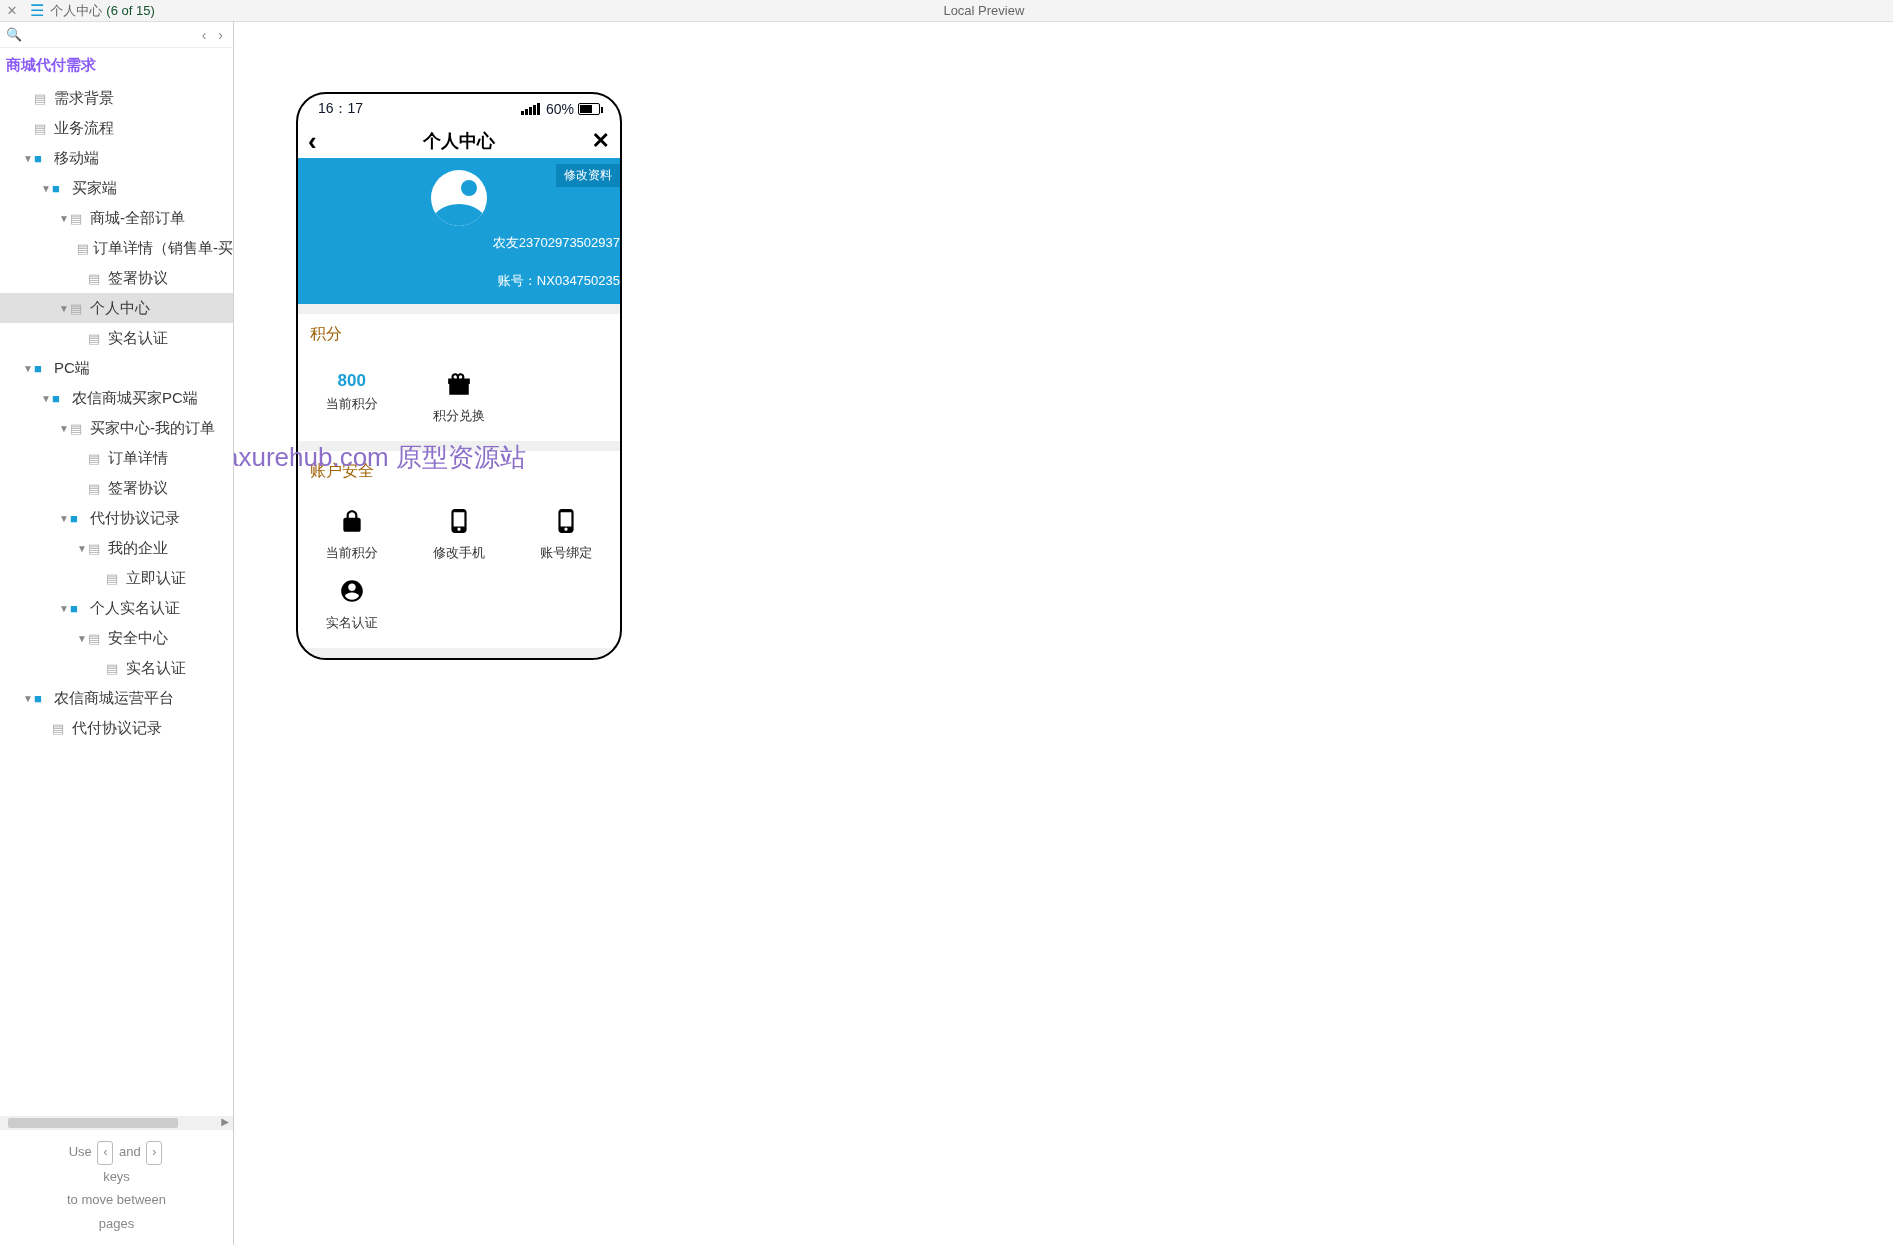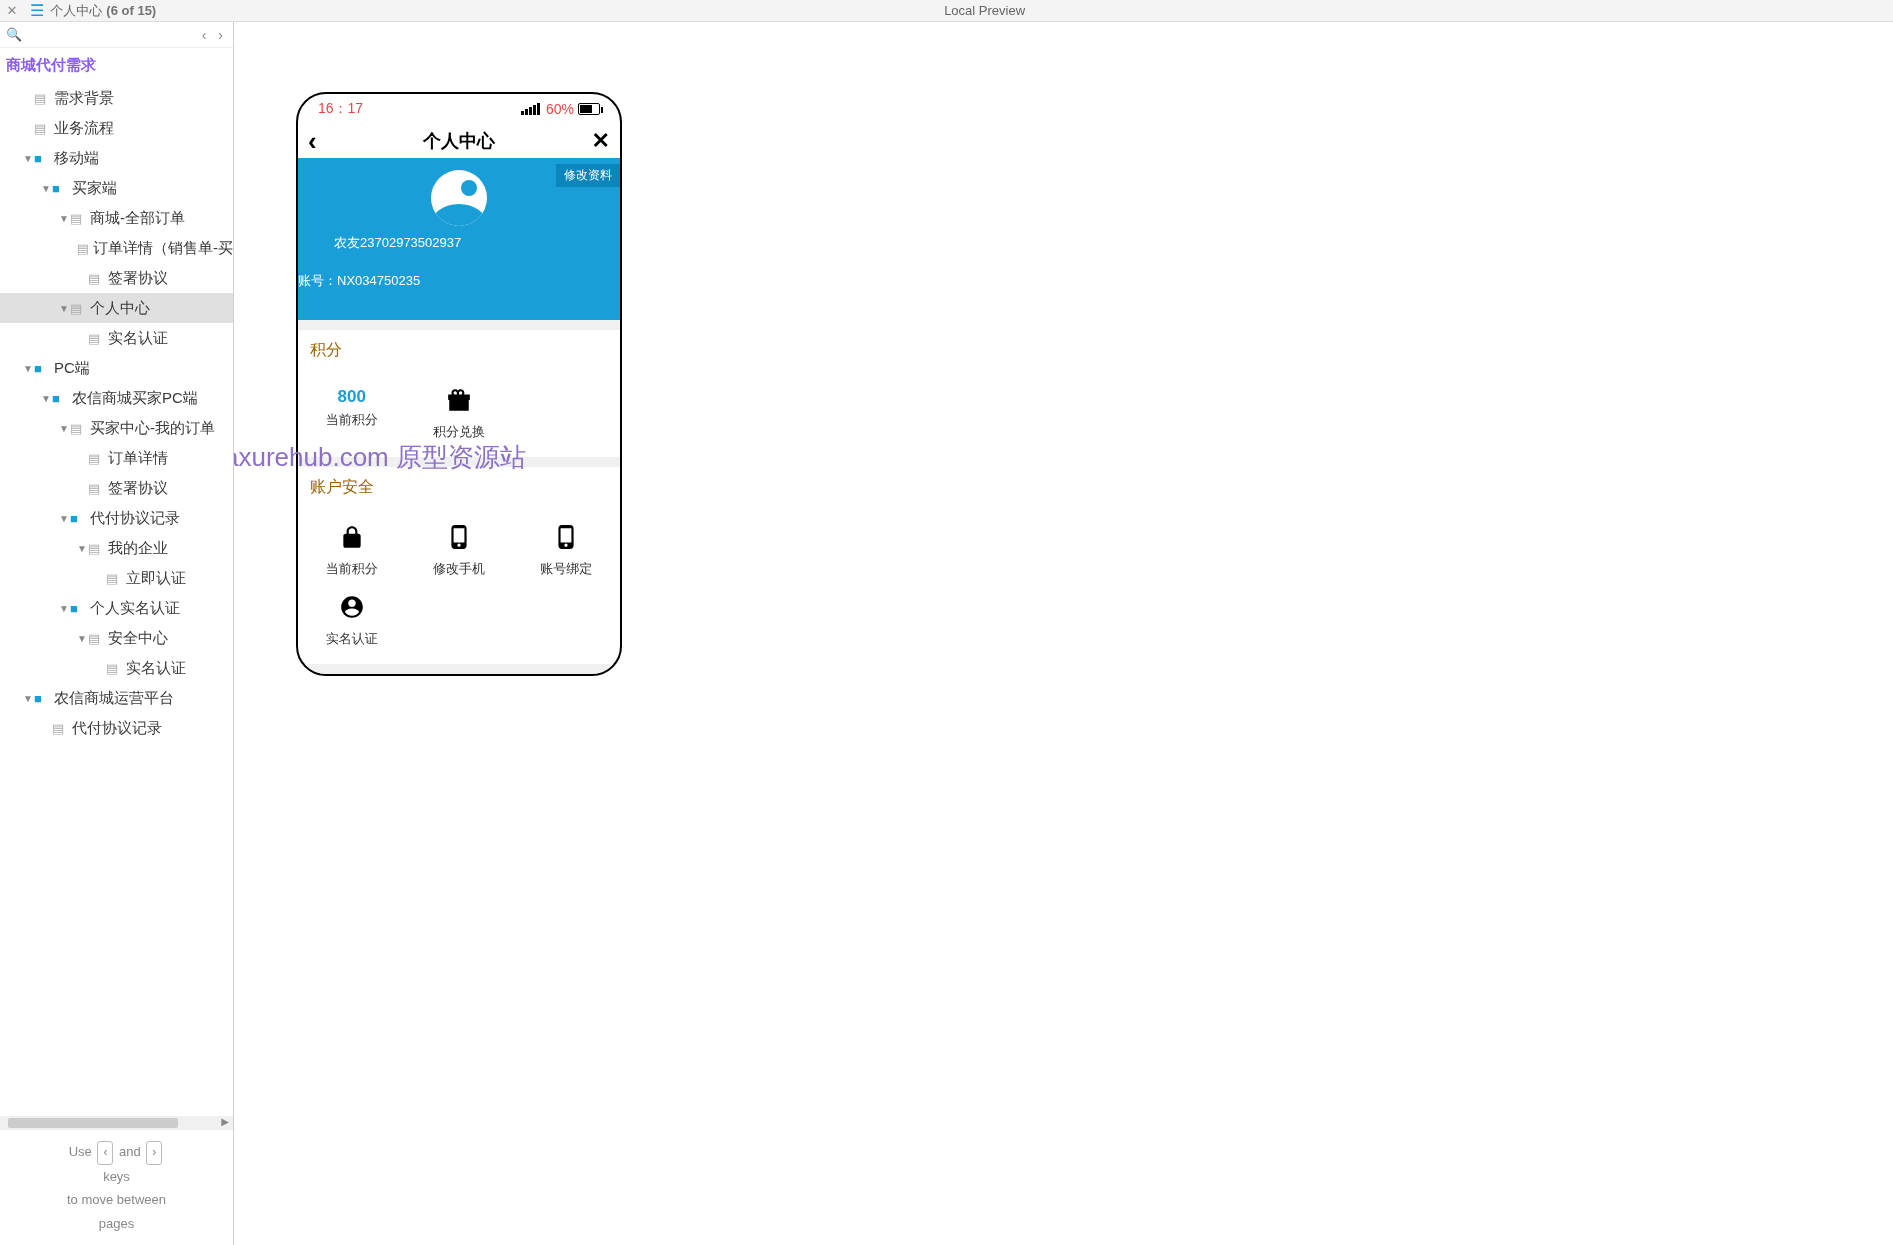--- a/index.html
+++ b/index.html
@@ -3,21 +3,21 @@
 <meta charset="utf-8">
 <style>
 * { margin: 0; padding: 0; box-sizing: border-box; font-family: "Microsoft YaHei", Arial, sans-serif; }
 body { background: #fff; font-size: 14px; color: #333; }
 
 
 .topbar { height: 22px; display: flex; align-items: center; background: #f4f4f4; border-bottom: 1px solid #ddd; font-size: 13px; color: #666; }
 .topbar .close { width: 24px; text-align: center; cursor: pointer; color: #888; }
 .topbar .hamburger { color: #1a9ed8; margin: 0 6px; font-size: 16px; }
 .topbar .title { color: #666; }
-.topbar .count { color: #737373; margin-left: 4px; font-weight: bold; }
+.topbar .count { color: #14532d; margin-left: 4px; }
 .topbar .center { flex: 1; text-align: center; color: #666; }
 .topbar .right { width: 80px; }
 
 
 .main { display: flex; height: calc(100vh - 22px); }
 
 
 .sidebar { width: 234px; min-width: 234px; border-right: 1px solid #d0d0d0; display: flex; flex-direction: column; background: #fff; }
 .search-row { height: 26px; display: flex; align-items: center; padding: 0 6px; border-bottom: 1px solid #eee; }
 .search-row .search-icon { color: #888; font-size: 13px; }
@@ -40,39 +40,39 @@
 .scrollbar .rarrow { position: absolute; right: 4px; top: 0; color: #888; font-size: 10px; }
 
 .hint { text-align: center; color: #888; font-size: 13px; padding: 10px 20px; line-height: 1.8; }
 .hint .keybox { display: inline-block; border: 1px solid #bbb; border-radius: 3px; padding: 0 5px; color: #888; font-size: 12px; margin: 0 2px; }
 
 
 .preview { flex: 1; position: relative; background: #fff; overflow: hidden; }
 
 
 .phone { position: absolute; left: 62px; top: 70px; width: 326px; border: 2px solid #000; border-radius: 30px; background: #fff; overflow: hidden; }
-.statusbar { height: 30px; display: flex; align-items: center; padding: 0 20px; color: #ef4444; font-size: 14px; }
+.statusbar { height: 30px; display: flex; align-items: center; padding: 0 20px; color: #0f172a; font-size: 14px; }
 .statusbar .spacer { flex: 1; }
 .signal { display: inline-flex; align-items: flex-end; gap: 1px; margin-right: 6px; }
 .signal span { width: 3px; background: #000; }
 .signal span:nth-child(1){height:4px;}
 .signal span:nth-child(2){height:6px;}
 .signal span:nth-child(3){height:8px;}
 .signal span:nth-child(4){height:10px;}
 .signal span:nth-child(5){height:12px;}
 .battery { display: inline-block; width: 22px; height: 12px; border: 1.5px solid #000; border-radius: 2px; position: relative; margin-left: 4px; }
 .battery::after { content: ""; position: absolute; right: -4px; top: 3px; width: 2px; height: 6px; background: #000; }
 .battery .fill { position: absolute; left: 1px; top: 1px; height: 8px; width: 60%; background: #000; }
 
 .titlebar { height: 34px; display: flex; align-items: center; padding: 0 10px; }
 .titlebar .back { font-size: 26px; font-weight: bold; color: #000; width: 24px; }
 .titlebar .t { flex: 1; text-align: center; font-size: 18px; font-weight: bold; color: #000; }
 .titlebar .x { font-size: 22px; font-weight: bold; color: #000; width: 24px; text-align: right; }
 
-.bluehead { background: #1a9ed8; color: #fff; text-align: left; padding: 12px 0 30px; position: relative; }
+.bluehead { background: #1a9ed8; color: #fff; text-align: right; padding: 12px 0 14px; position: relative; }
 .bluehead .edit { position: absolute; right: 0; top: 6px; background: #0b86bd; color: #fff; font-size: 12px; padding: 3px 8px; }
 .avatar { width: 56px; height: 56px; background: #fff; border-radius: 50%; margin: 0 auto 8px; position: relative; overflow: hidden; }
 .avatar .sun { position: absolute; width: 16px; height: 16px; background: #1a9ed8; border-radius: 50%; right: 10px; top: 10px; }
 .avatar .hill { position: absolute; bottom: 0; left: 0; right: 0; height: 22px; background: #1a9ed8; border-radius: 30px 30px 0 0 / 22px 22px 0 0; }
 .username { font-size: 13px; margin-bottom: 20px; margin-left: 36px; }
 .account { font-size: 13px; }
 
 .section-header { border-top: 10px solid #f0f0f0; padding: 10px 12px; font-size: 16px; color: #a16207; }
 .grid { display: flex; flex-wrap: wrap; padding: 8px 0; }
 .cell { width: 33.33%; text-align: center; padding: 8px 16px; }

